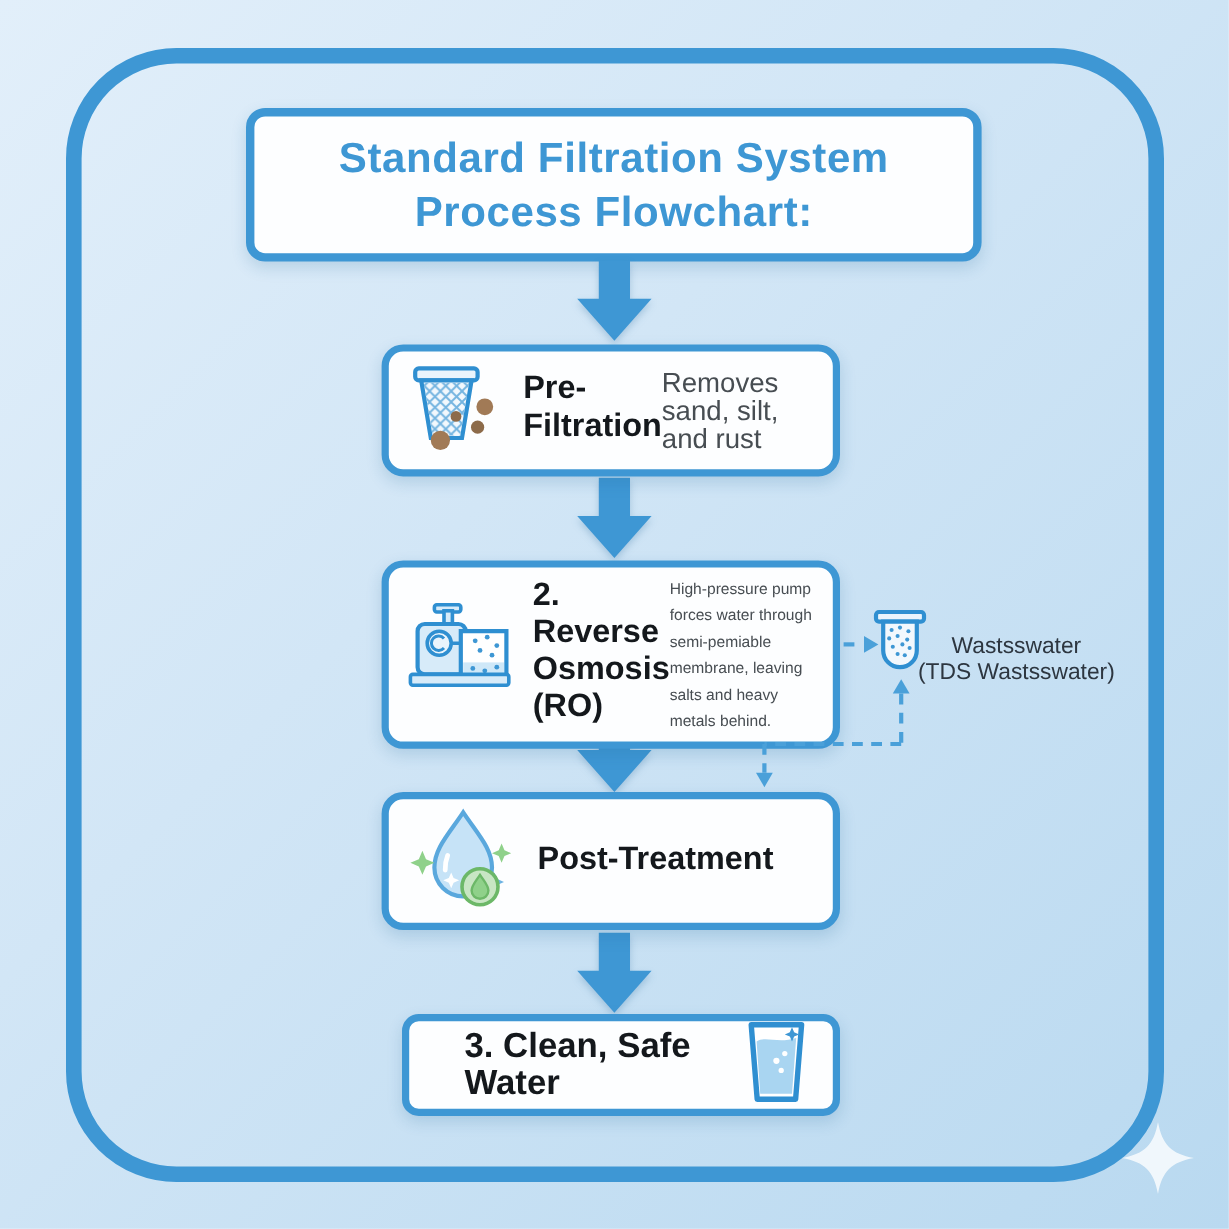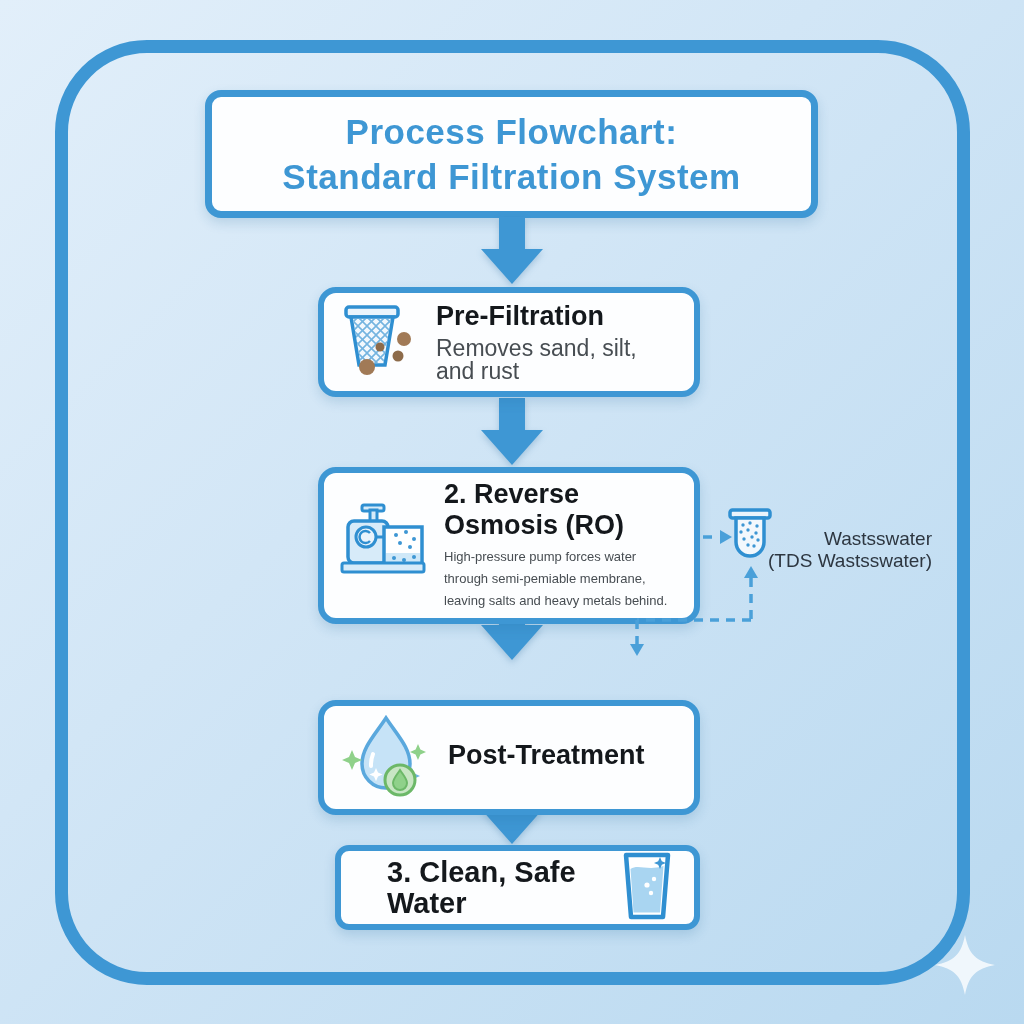--- a/index.html
+++ b/index.html
@@ -21,50 +21,50 @@
   .title-box .line{
     color:#3E97D4;font-weight:bold;font-size:35px;line-height:45px;letter-spacing:0.5px;
   }
   .step-box{
     position:absolute;left:318px;width:382px;box-sizing:border-box;
     background:#fdfeff;border:6px solid #3E97D4;border-radius:18px;
     display:flex;align-items:center;padding:0 14px 0 16px;
     box-shadow:0 5px 12px rgba(30,100,150,0.18);
   }
   .step-icon{flex:0 0 auto;margin-right:16px;}
-  .step-text{display:flex;flex-direction:column;}
+  .step-text{display:flex;flex-direction:row;}
   .step-title{color:#14181c;font-weight:bold;font-size:27px;line-height:31px;margin-bottom:5px;}
   .step-desc{color:#474d52;font-size:23px;line-height:23px;}
   #box-1{top:287px;height:110px;}
   #box-2{top:467px;height:157px;}
   #box-2 .step-desc{font-size:13px;line-height:22px;}
-  #box-3{top:660px;height:115px;margin-top:40px;}
+  #box-3{top:660px;height:115px;}
   #box-4{top:845px;height:85px;left:335px;width:365px;justify-content:space-between;border-radius:14px;}
   #box-4 .step-title{font-size:29px;margin-bottom:0;}
   .flow-arrow{position:absolute;left:480px;width:64px;height:68px;filter:drop-shadow(0 3px 3px rgba(30,100,150,0.25));}
   #arrow-1{top:217px;}
   #arrow-2{top:398px;}
   #arrow-3{top:593px;}
   #arrow-4{top:777px;}
   .side-label{
-    position:absolute;left:762px;top:528px;width:170px;text-align:right;
+    position:absolute;left:762px;top:528px;width:170px;text-align:center;
     color:#2d3640;font-size:19px;line-height:22px;
   }
   .waste-icon{position:absolute;left:726px;top:506px;}
   .overlay{position:absolute;left:0;top:0;width:1024px;height:1024px;pointer-events:none;}
   .sparkle{position:absolute;left:932px;top:932px;}
 </style>
 </head>
 <body>
 
 <div class="frame"></div>
 
 <div class="title-box">
+  <span class="line">Standard Filtration System</span>
   <span class="line">Process Flowchart:</span>
-  <span class="line">Standard Filtration System</span>
 </div>
 
 <svg id="arrow-1" class="flow-arrow" viewBox="0 0 64 68">
     <polygon points="19,0 45,0 45,32 63,32 32,67 1,32 19,32" fill="#3E97D4"></polygon>
   </svg>
 <svg id="arrow-2" class="flow-arrow" viewBox="0 0 64 68">
     <polygon points="19,0 45,0 45,32 63,32 32,67 1,32 19,32" fill="#3E97D4"></polygon>
   </svg>
 <svg id="arrow-3" class="flow-arrow" viewBox="0 0 64 68">
     <polygon points="19,0 45,0 45,32 63,32 32,67 1,32 19,32" fill="#3E97D4"></polygon>

